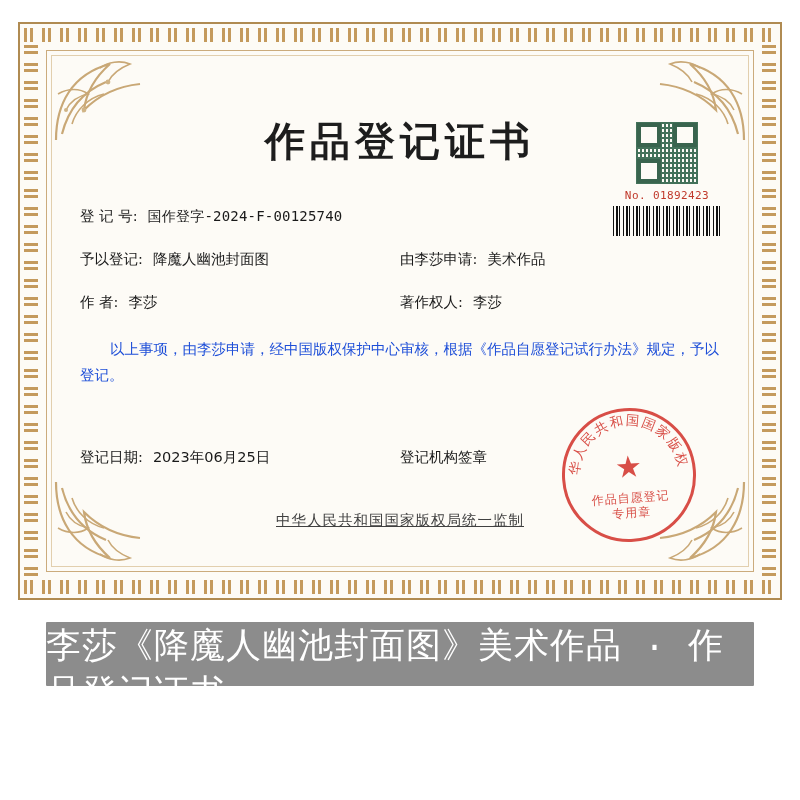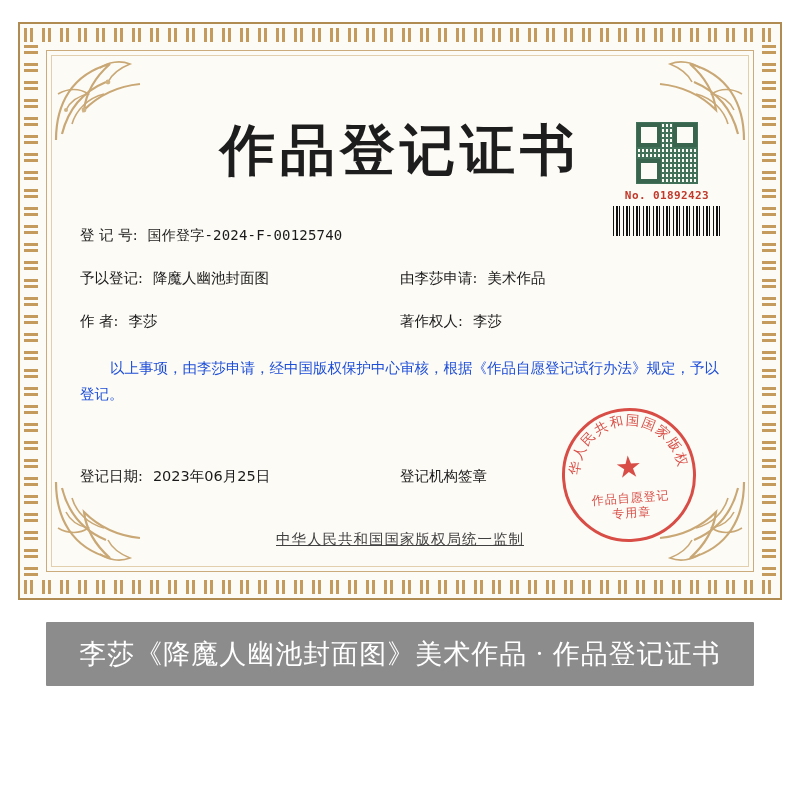--- a/index.html
+++ b/index.html
@@ -71,35 +71,34 @@
   .content {
     position: absolute;
     left: 60px;
     top: 56px;
     right: 60px;
     bottom: 50px;
   }
   .doc-title {
     text-align: center;
     font-family: "DejaVu Serif", "Liberation Serif", serif;
-    font-size: 55px;
+    font-size: 40px;
     font-weight: 700;
     letter-spacing: 5px;
     color: #1d1d1d;
     margin-top: 34px;
   }
 
   
   .code-block {
     position: absolute;
     right: -6px;
     top: 42px;
     width: 118px;
     text-align: center;
-    font-weight: bold;
   }
   .qr {
     width: 62px;
     height: 62px;
     margin: 0 auto;
     background-color: #fdfbf6;
     background-image:
       repeating-linear-gradient(90deg, #3a6b52 0 2px, transparent 2px 4px),
       repeating-linear-gradient(0deg, #3a6b52 0 2px, transparent 2px 5px);
     opacity: .95;
@@ -225,24 +224,24 @@
   
   .caption {
     position: absolute;
     left: 46px;
     top: 622px;
     width: 708px;
     height: 64px;
     background: #8c8c8c;
     color: #ffffff;
     display: flex;
-    align-items: center;
+    align-items: flex-start;
     justify-content: center;
-    font-family: Liberation Serif, serif;
-    font-size: 27px;
+    font-family: Liberation Mono, monospace;
+    font-size: 35px;
     letter-spacing: 1px;
     border-radius: 1px;
   }
 </style>
 </head>
 <body>
 
 <div class="certificate">
 
   <div class="frame-band"></div>

